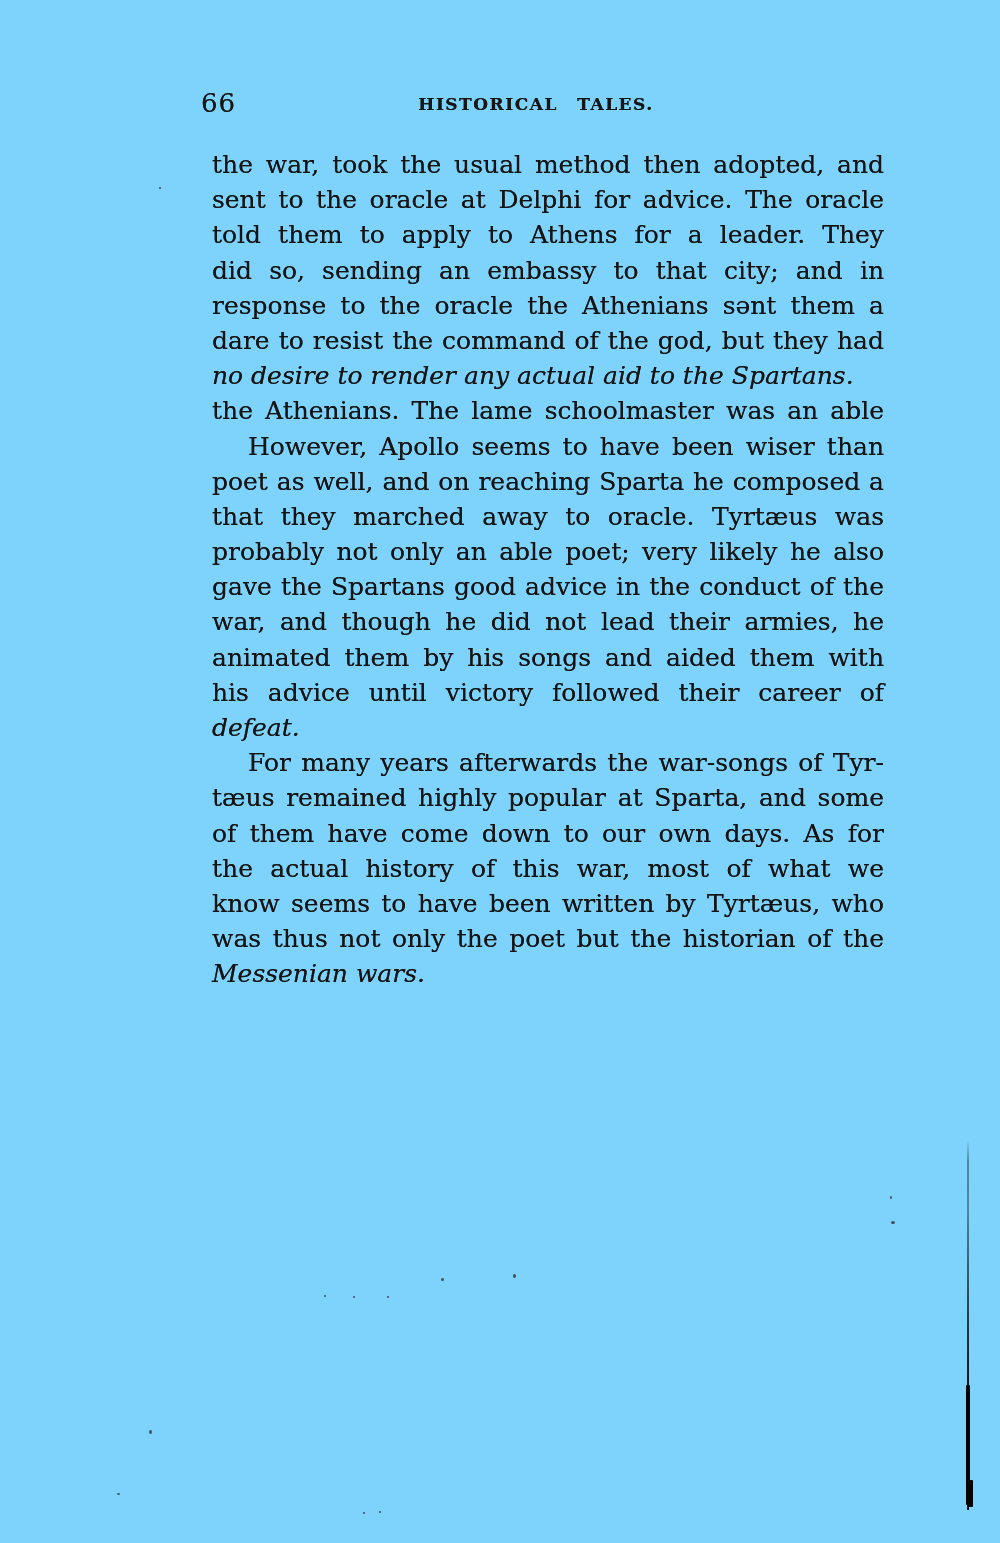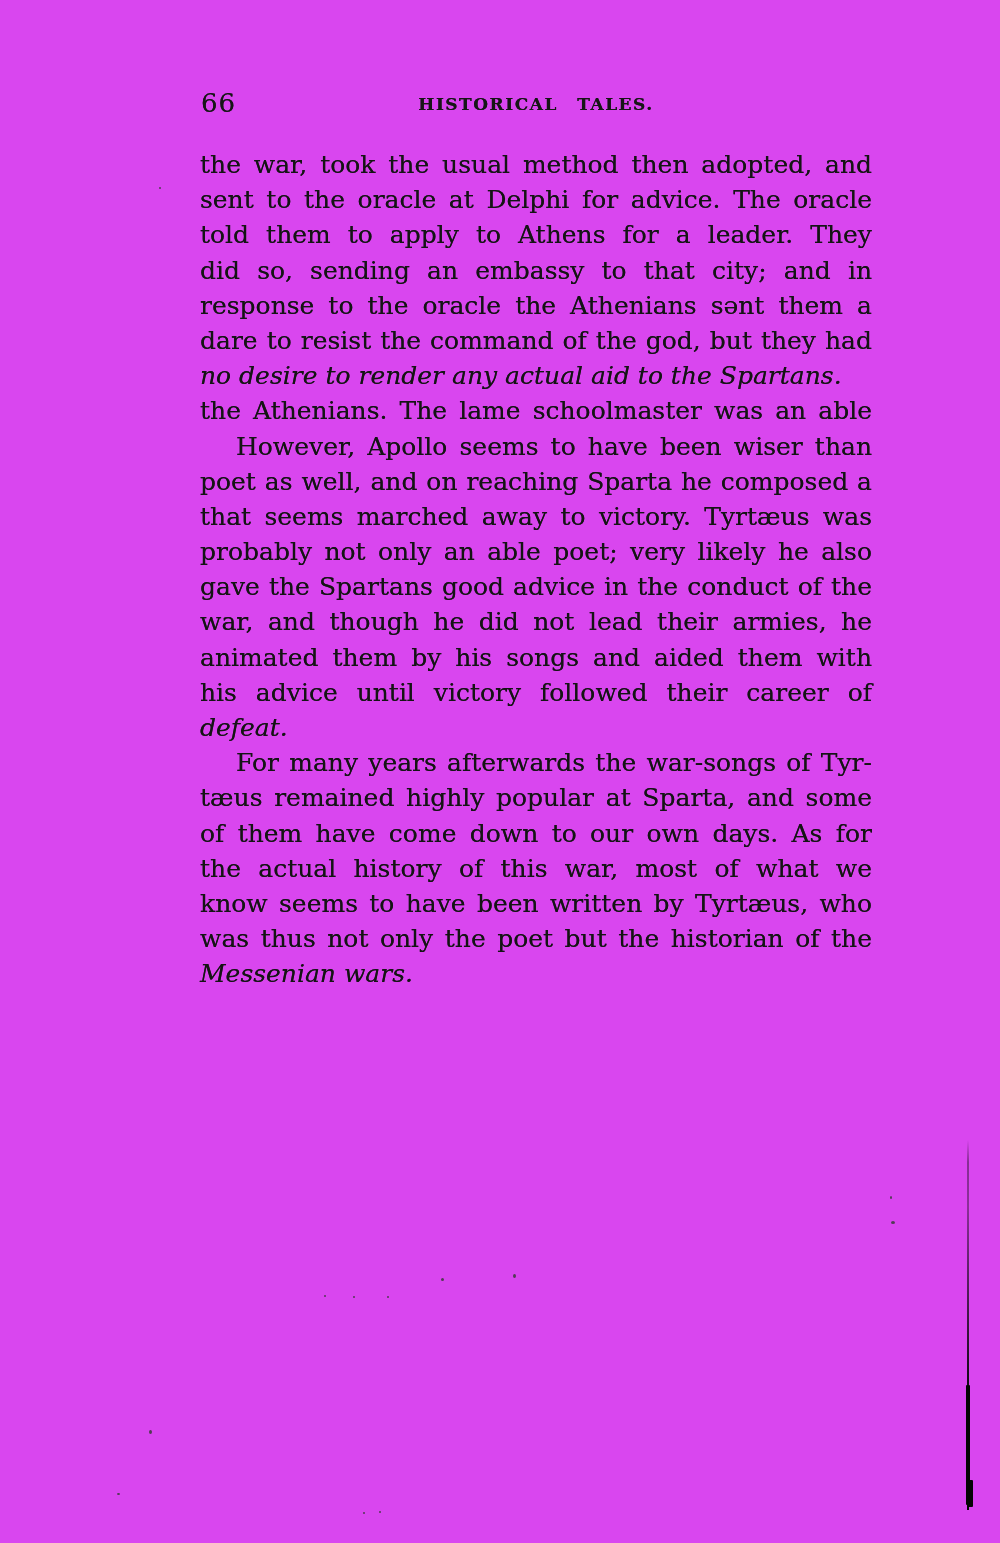--- a/index.html
+++ b/index.html
@@ -10,21 +10,21 @@
   body {
     width: 1000px;
     height: 1543px;
     position: relative;
     overflow: hidden;
     font-family: "DejaVu Serif", serif;
   }
   .page {
     position: absolute;
     inset: 0;
-    background: #d946ef;
+    background: #7dd3fc;
   }
   .pagenum {
     position: absolute;
     left: 201px;
     top: 88px;
     font-size: 26px;
     letter-spacing: 1px;
     color: #161616;
     text-shadow: 0 0 0.4px rgba(22,22,22,0.85);
   }
@@ -36,21 +36,21 @@
     text-align: center;
     font-size: 17px;
     font-weight: bold;
     letter-spacing: 1.5px;
     word-spacing: 12px;
     color: #161616;
     text-shadow: 0 0 0.4px rgba(22,22,22,0.85);
   }
   .bodytext {
     position: absolute;
-    left: 200px;
+    left: 212px;
     top: 147px;
     width: 672px;
     font-size: 25px;
     line-height: 35.2px;
     color: #141414;
     text-shadow: 0 0 0.45px rgba(20,20,20,0.8);
   }
   .line {
     text-align: justify;
     text-align-last: justify;
@@ -99,21 +99,21 @@
       <div class="line">the war, took the usual method then adopted, and</div>
       <div class="line">sent to the oracle at Delphi for advice. The oracle</div>
       <div class="line">told them to apply to Athens for a leader. They</div>
       <div class="line">did so, sending an embassy to that city; and in</div>
       <div class="line">response to the oracle the Athenians sənt them a</div>
       <div class="line">dare to resist the command of the god, but they had</div>
       <div class="line lastline">no desire to render any actual aid to the Spartans.</div>
       <div class="line">the Athenians. The lame schoolmaster was an able</div>
       <div class="line indent">However, Apollo seems to have been wiser than</div>
       <div class="line">poet as well, and on reaching Sparta he composed a</div>
-      <div class="line">that seems marched away to victory. Tyrtæus was</div>
+      <div class="line">that they marched away to oracle. Tyrtæus was</div>
       <div class="line">probably not only an able poet; very likely he also</div>
       <div class="line">gave the Spartans good advice in the conduct of the</div>
       <div class="line">war, and though he did not lead their armies, he</div>
       <div class="line">animated them by his songs and aided them with</div>
       <div class="line">his advice until victory followed their career of</div>
       <div class="line lastline">defeat.</div>
       <div class="line indent">For many years afterwards the war-songs of Tyr-</div>
       <div class="line">tæus remained highly popular at Sparta, and some</div>
       <div class="line">of them have come down to our own days. As for</div>
       <div class="line">the actual history of this war, most of what we</div>

